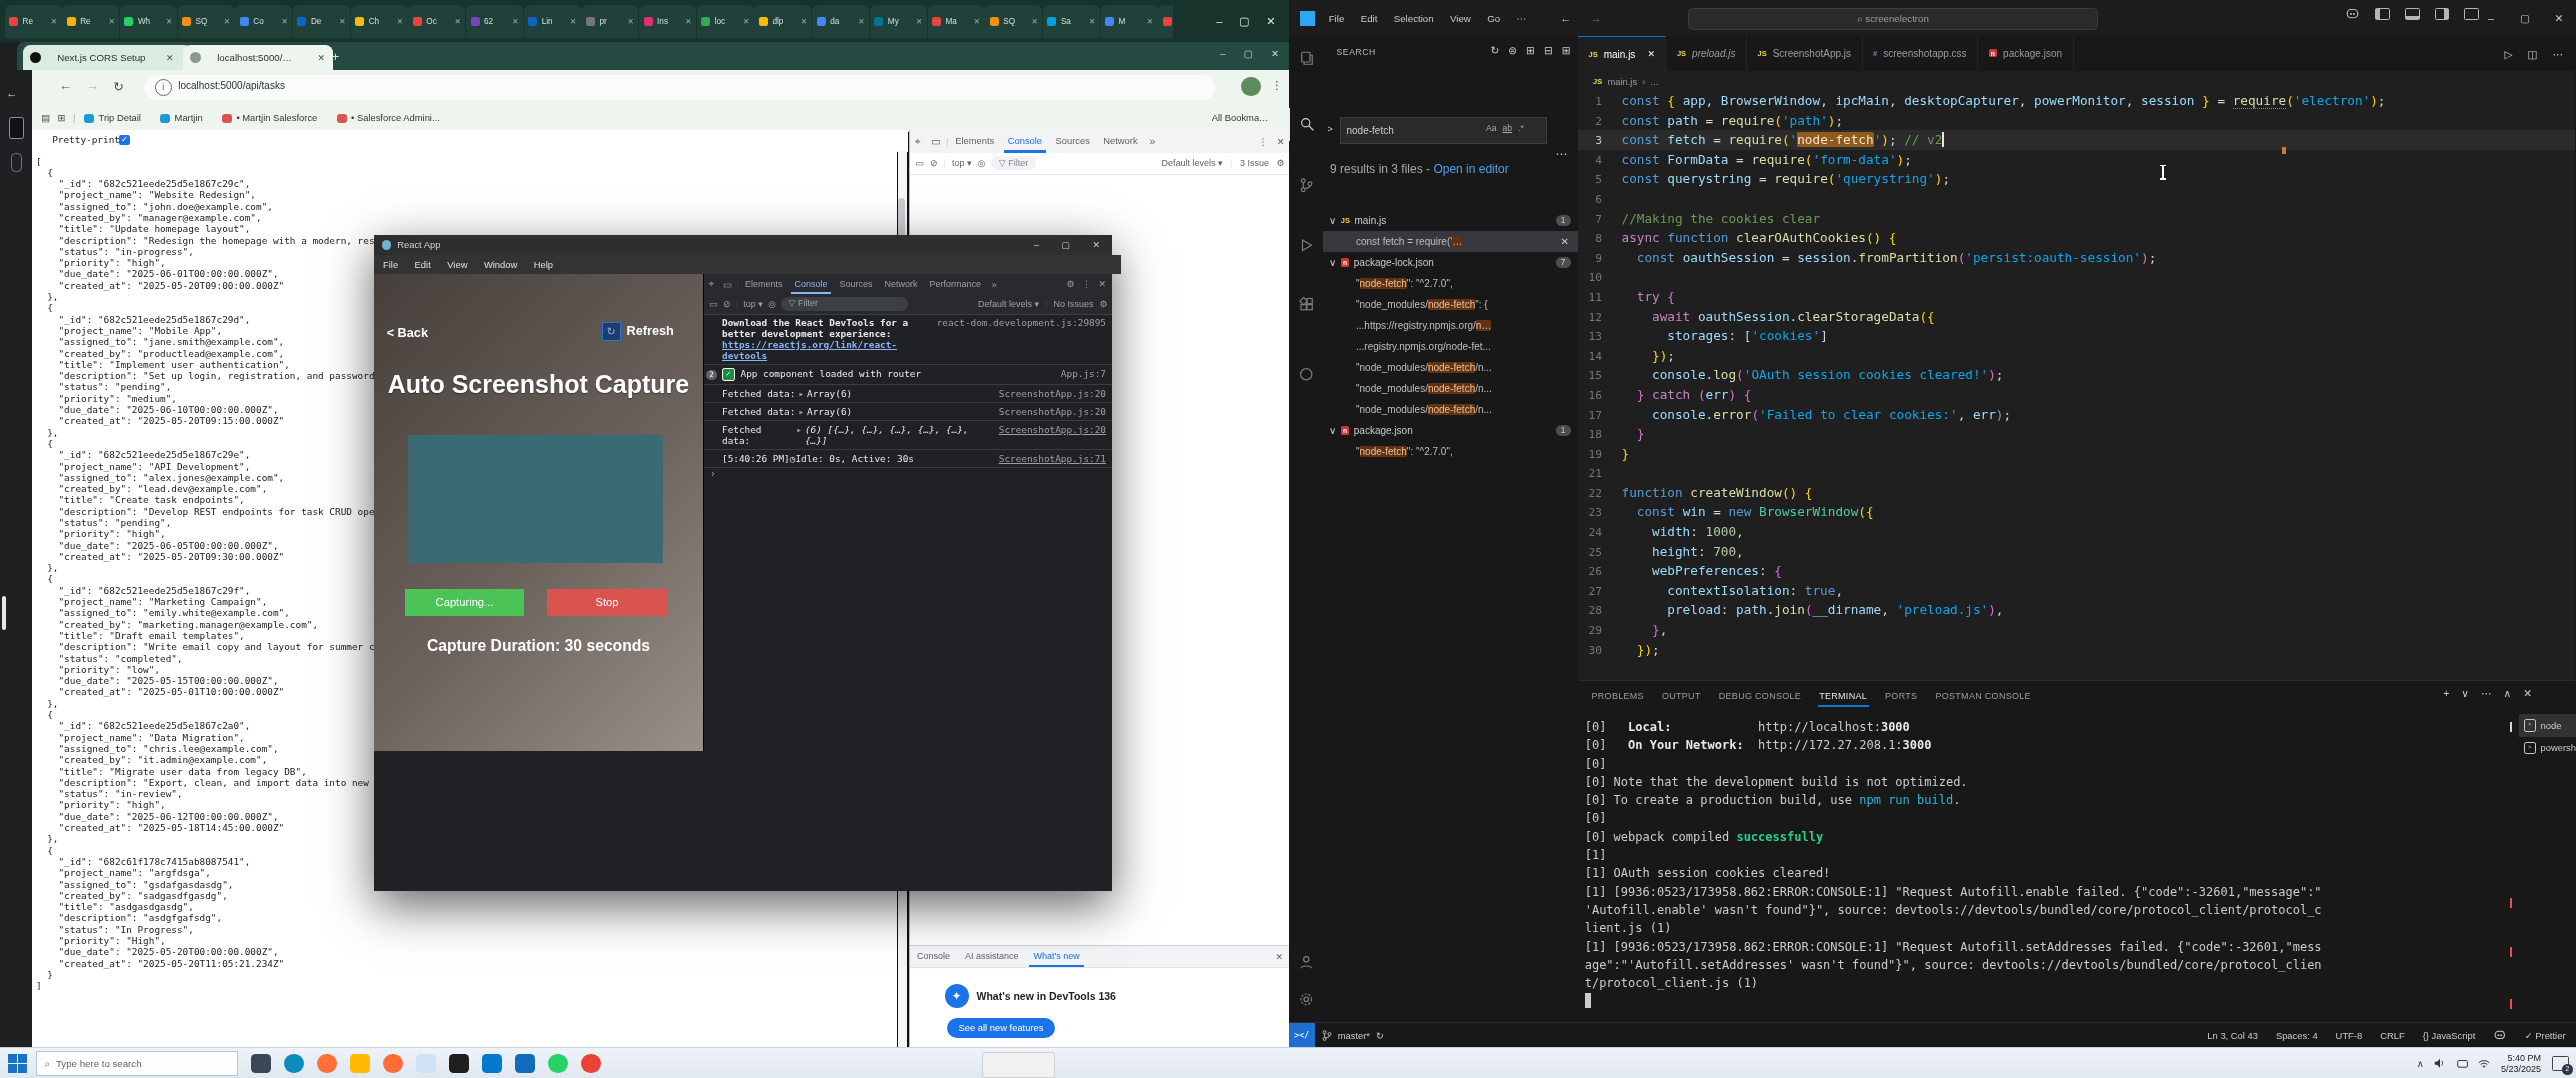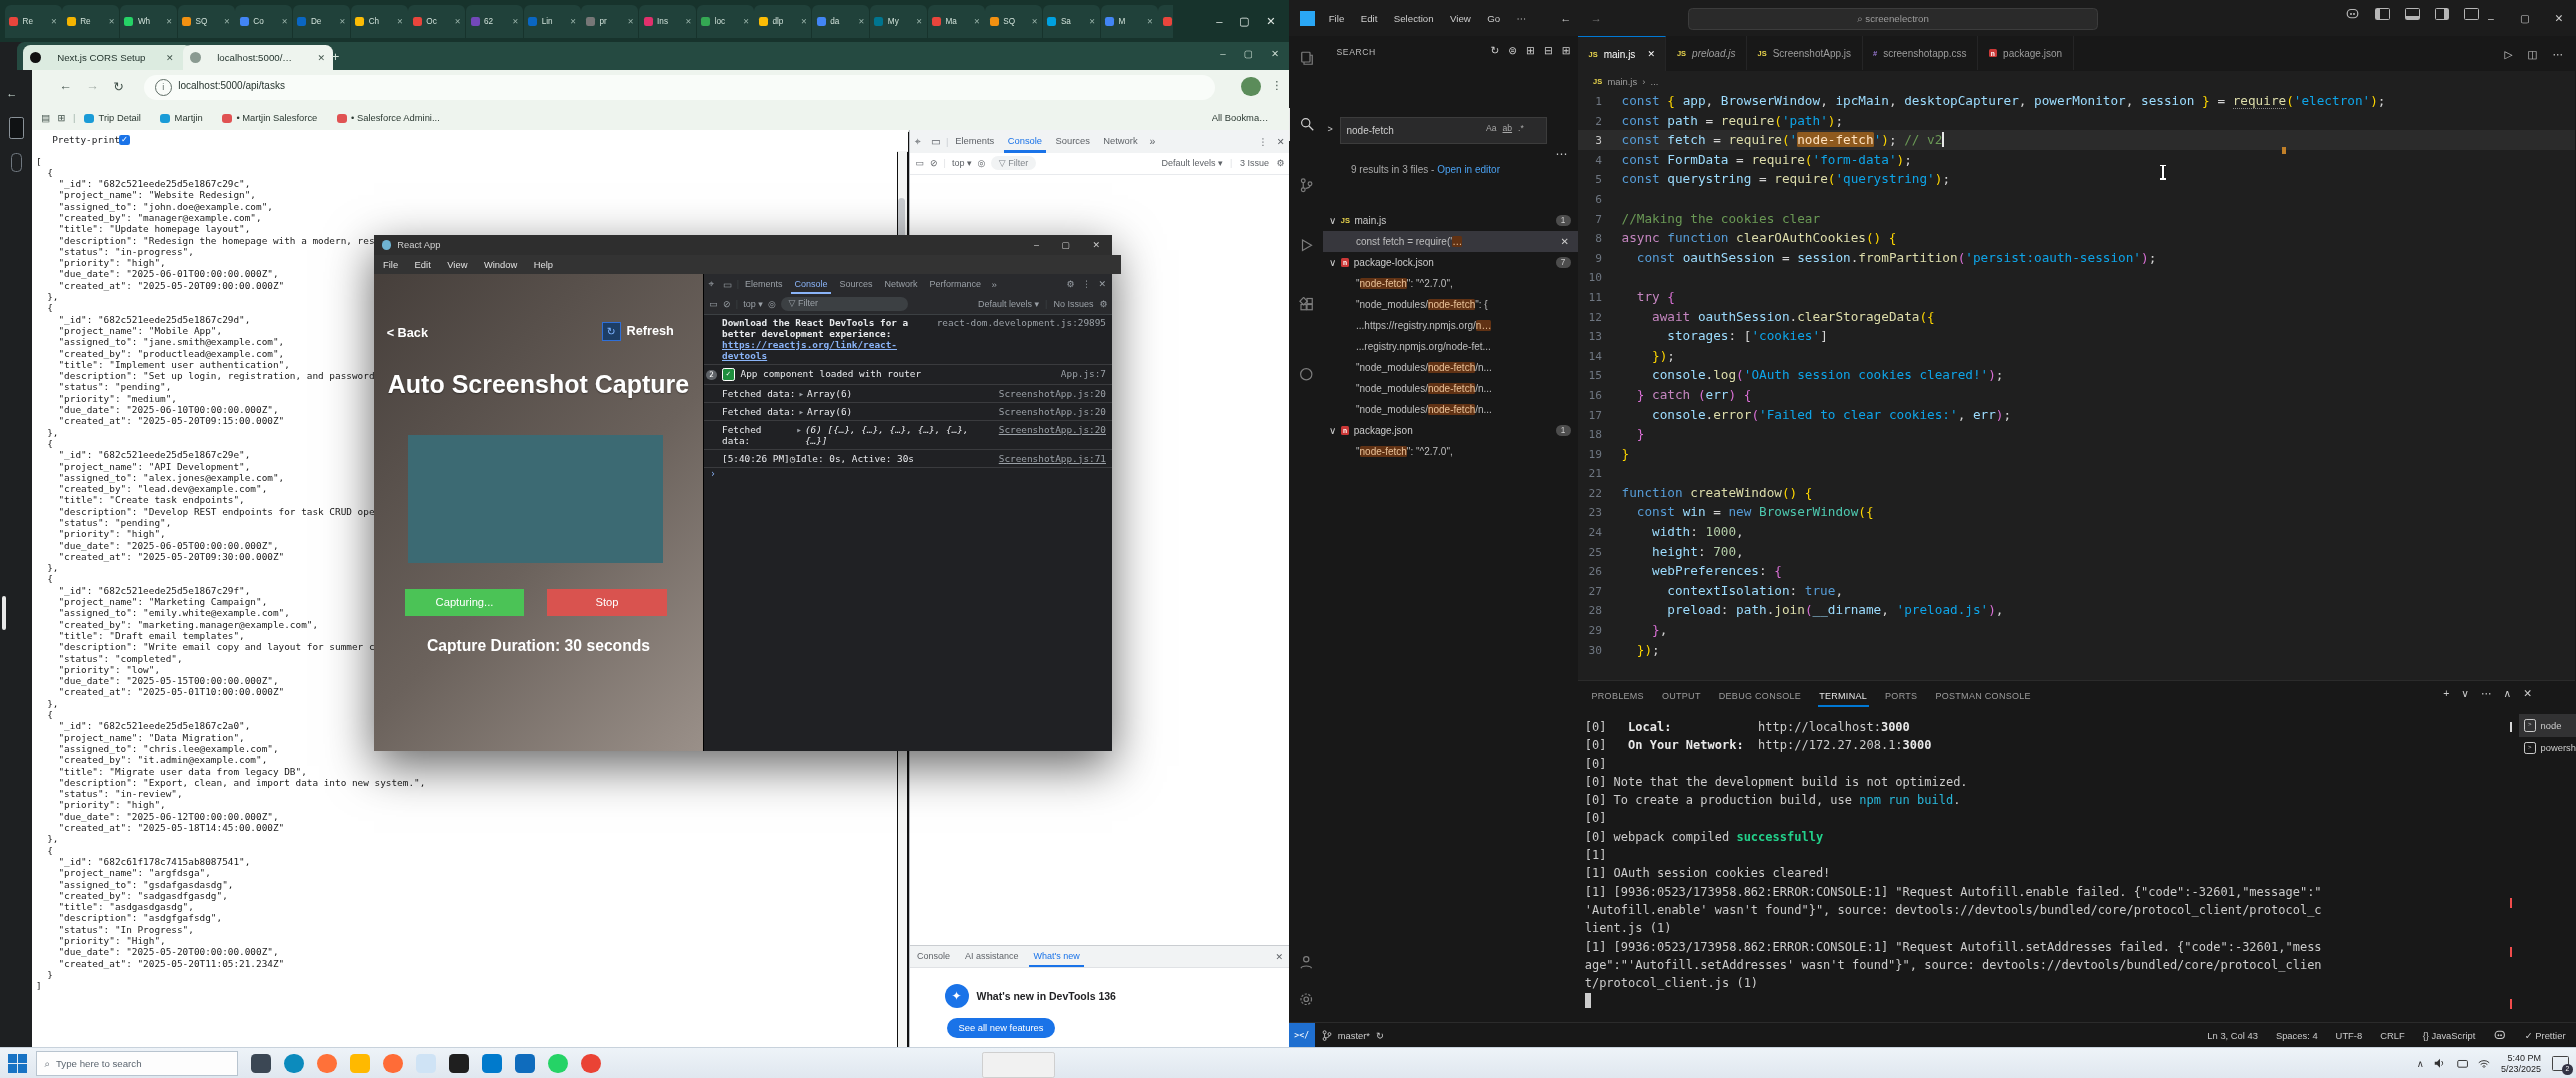--- a/index.html
+++ b/index.html
@@ -70,21 +70,21 @@
   .cdt-dtab{padding:0 7.5px;height:21px;line-height:21px;position:relative;}
   .cdt-dtab.active{color:#1a73e8;}
   .cdt-dtab.active::after{content:"";position:absolute;left:3px;right:3px;bottom:0;height:2.2px;background:#1a73e8;}
   .wn-gift{position:absolute;left:35px;top:854px;width:24px;height:24px;border-radius:50%;background:#1a73e8;
     color:#fff;font-size:12px;text-align:center;line-height:24px;}
   .wn-title{position:absolute;left:67px;top:860px;font-size:10.5px;font-weight:bold;color:#202124;}
   .wn-btn{position:absolute;left:37px;top:888px;height:19.5px;line-height:19.5px;padding:0 12px;background:#1a73e8;
     color:#fff;font-size:9.4px;border-radius:10.5px;}
 
   
-  .rw{left:374px;top:235px;width:738px;height:516px;box-shadow:0 15px 45px rgba(0,0,0,.6);background:#202124;}
+  .rw{left:374px;top:235px;width:738px;height:656px;box-shadow:0 15px 45px rgba(0,0,0,.6);background:#202124;}
   .rw-title{position:absolute;left:0;top:0;width:738px;height:19.5px;background:#2e2e2e;display:flex;align-items:center;}
   .rw-title .dot{width:9.7px;height:9.7px;border-radius:50%;background:#6fb3d2;margin:0 6px 0 7.5px;}
   .rw-title .t{font-size:9.4px;color:#d0d0d0;}
   .rw-ctl{margin-left:auto;display:flex;gap:22.5px;padding-right:12px;color:#cccccc;font-size:9px;}
   .rw-menu{position:absolute;left:0;top:19.5px;width:738px;height:19.5px;background:#333333;display:flex;align-items:center;
     gap:16.5px;padding-left:9px;font-size:9.4px;color:#e0e0e0;}
   .rw-app{position:absolute;left:0;top:39px;width:329px;height:477px;
     background:linear-gradient(135deg,#463f3b 0%,#6b625c 55%,#9a9089 100%);}
   .rw-back{position:absolute;left:12.7px;top:52px;font-size:12.7px;font-weight:bold;color:#fff;}
   .rw-refresh{position:absolute;left:228px;top:48px;display:flex;align-items:center;gap:6px;}
@@ -145,21 +145,21 @@
 
   .sidebar{position:absolute;left:34px;top:36px;width:255px;height:986px;background:#181818;border-right:0.7px solid #2b2b2b;
     color:#cccccc;}
   .sb-head{position:absolute;left:13.5px;top:10.5px;font-size:8.6px;letter-spacing:0.6px;color:#bbbbbb;}
   .sb-headics{position:absolute;right:7.5px;top:7.5px;display:flex;gap:9px;color:#cccccc;font-size:10.5px;}
   .sb-chev{position:absolute;left:4.5px;top:88px;color:#cccccc;font-size:9px;}
   .sb-input{position:absolute;left:16.5px;top:81px;width:207px;height:27px;background:#2a2a2b;border:0.7px solid #3c3c3c;
     box-sizing:border-box;color:#cccccc;font-size:10px;padding:0 52px 0 6px;font-family:"Liberation Sans",sans-serif;}
   .sb-inics{position:absolute;left:163px;top:87px;display:flex;gap:6px;color:#a9a9a9;font-size:8.6px;}
   .sb-more{position:absolute;right:10.5px;top:111px;color:#cccccc;}
-  .sb-summary{position:absolute;left:28px;top:126px;width:217px;font-size:10px;color:#a9a9a9;line-height:15.7px;}
+  .sb-summary{position:absolute;left:7px;top:126px;width:217px;font-size:12px;color:#a9a9a9;line-height:15.7px;}
   .sb-summary a{color:#4aa0f0;text-decoration:none;}
   .sb-tree{position:absolute;left:0;top:174px;width:255px;}
   .sb-file,.sb-row{height:21px;display:flex;align-items:center;font-size:10px;white-space:nowrap;overflow:hidden;}
   .sb-file{padding-left:6px;gap:4.5px;}
   .sb-badge{margin-left:auto;margin-right:7.5px;background:#4d4d4d;color:#cccccc;border-radius:7.5px;font-size:8.2px;
     padding:0.7px 5.2px;flex:0 0 auto;}
   .sb-row{padding-left:33px;color:#bfbfbf;}
   .sb-row.sel{background:#37373d;}
   .sb-row .mx{margin-left:auto;margin-right:9px;color:#cccccc;flex:0 0 auto;}
   .hl{background:#613214;color:#e8c097;border-radius:1.5px;}

